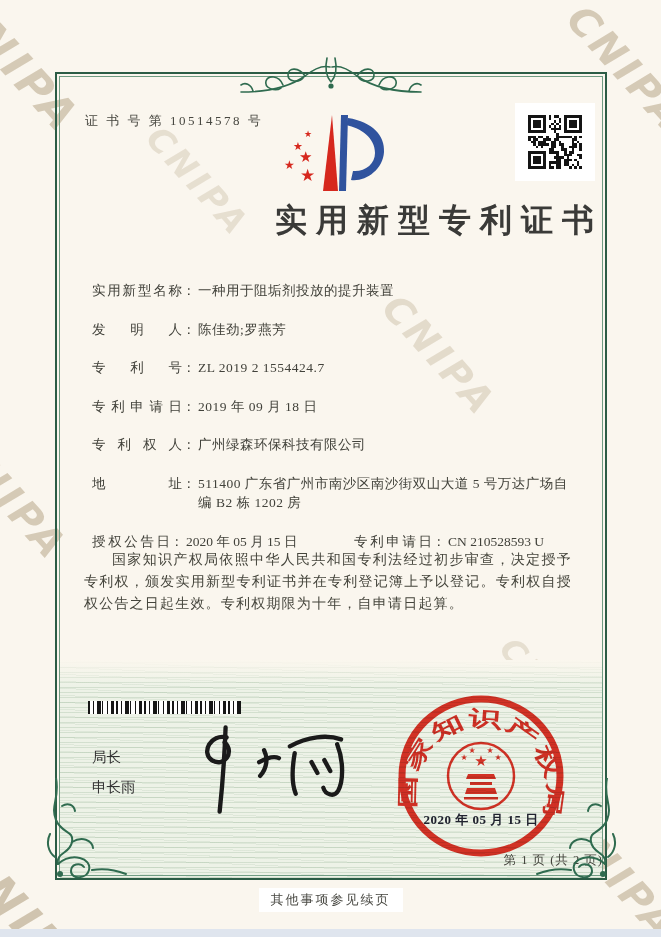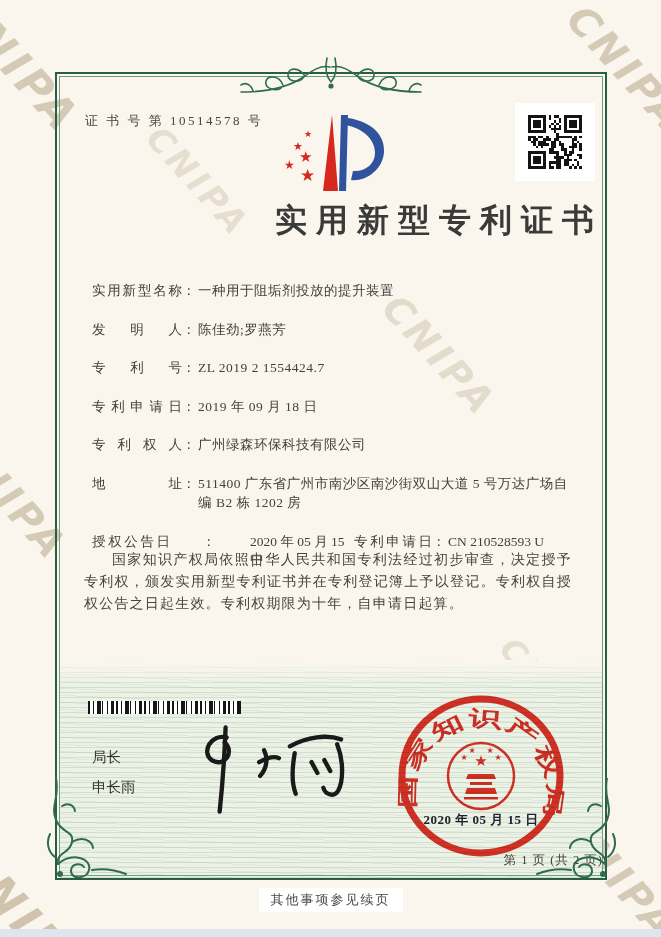--- a/index.html
+++ b/index.html
@@ -32,21 +32,21 @@
   .title{position:absolute;left:55px;top:199px;width:548px;text-align:right;
          font-size:32px;font-weight:bold;letter-spacing:9px;color:#3a3a38;z-index:3;}
   
   .fields{position:absolute;left:92px;top:281px;width:482px;z-index:3;
           font-size:13.5px;color:#42423b;}
   .frow{display:flex;line-height:19.5px;margin-bottom:19px;}
   .flabel{flex:none;display:inline-block;width:90px;text-align:justify;text-align-last:justify;}
   .fcolon{flex:none;width:16px;}
   .fvalue{flex:1;letter-spacing:.5px;}
   .fgroup{display:flex;flex:none;}
-  .fgroup.g1{width:262px;gap:32px;}
+  .fgroup.g1{width:262px;}
   .fgroup .flabel{width:78px;}
   
   .paras{position:absolute;left:84px;top:549px;width:488px;z-index:3;
          font-size:14px;line-height:21.8px;letter-spacing:1.2px;color:#45453c;
          text-align:justify;}
   .paras p{margin:0 0 3px 0;text-indent:2em;}
   
   .barcode{position:absolute;left:88px;top:701px;width:153px;height:13px;z-index:3;
      background-color:#fff;
      background-image:repeating-linear-gradient(90deg,

